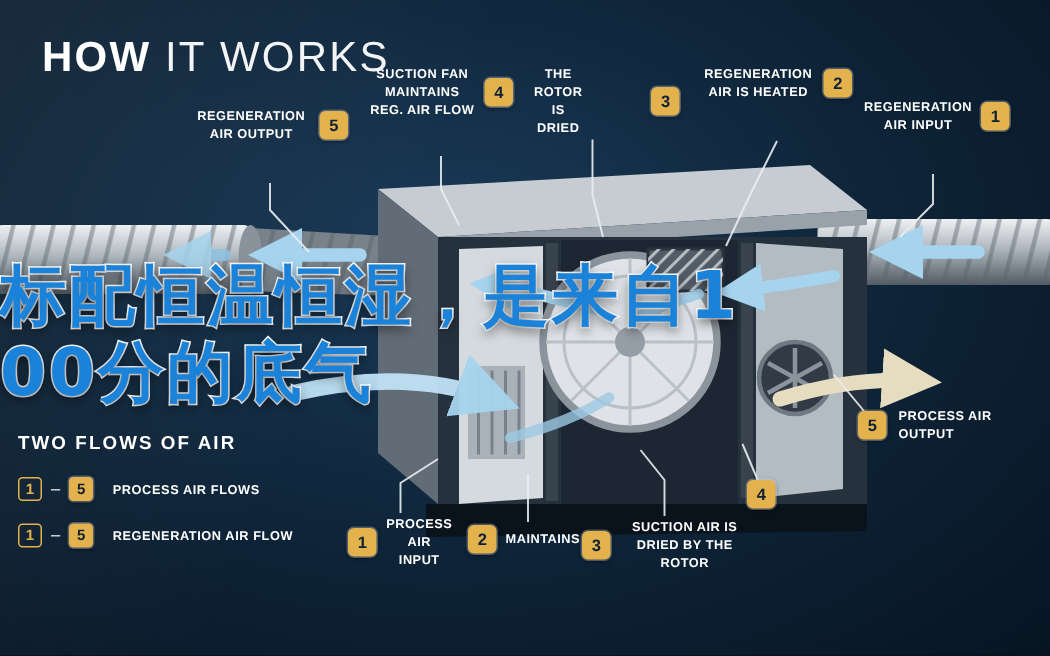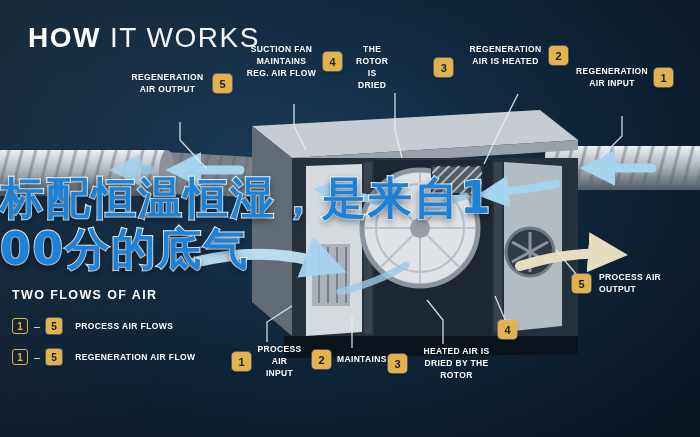--- a/index.html
+++ b/index.html
@@ -200,21 +200,21 @@
   <div class="callout col" style="left:232px; top:344px; width:70px;">
     <div class="badge">1</div>
     <div class="co-label">PROCESS AIR INPUT</div>
   </div>
   <div class="callout col" style="left:312px; top:350px; width:80px;">
     <div class="badge">2</div>
     <div class="co-label">MAINTAINS</div>
   </div>
   <div class="callout col" style="left:388px; top:346px; width:112px;">
     <div class="badge">3</div>
-    <div class="co-label">HEATED AIR IS DRIED BY THE ROTOR</div>
+    <div class="co-label">SUCTION AIR IS DRIED BY THE ROTOR</div>
   </div>
   <div class="callout row" style="left:498px; top:320px;">
     <div class="badge">4</div>
   </div>
 
   <div class="legend">
     <div class="legend-h">TWO FLOWS OF AIR</div>
     <div class="legend-row">
       <span class="badge sm hollow">1</span>
       <span class="dash">–</span>

